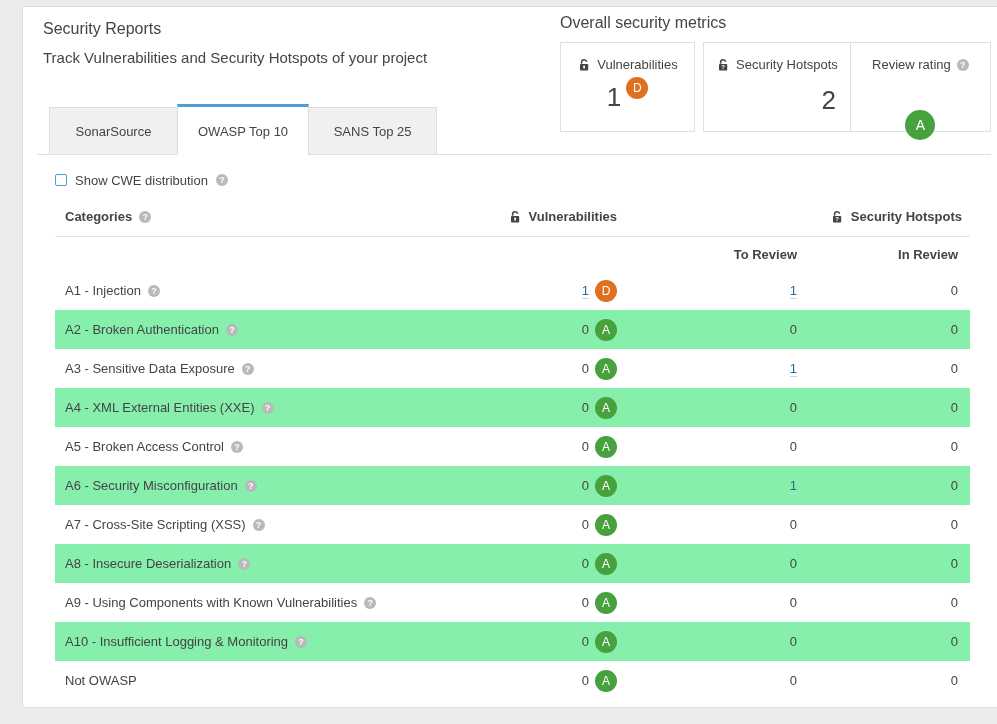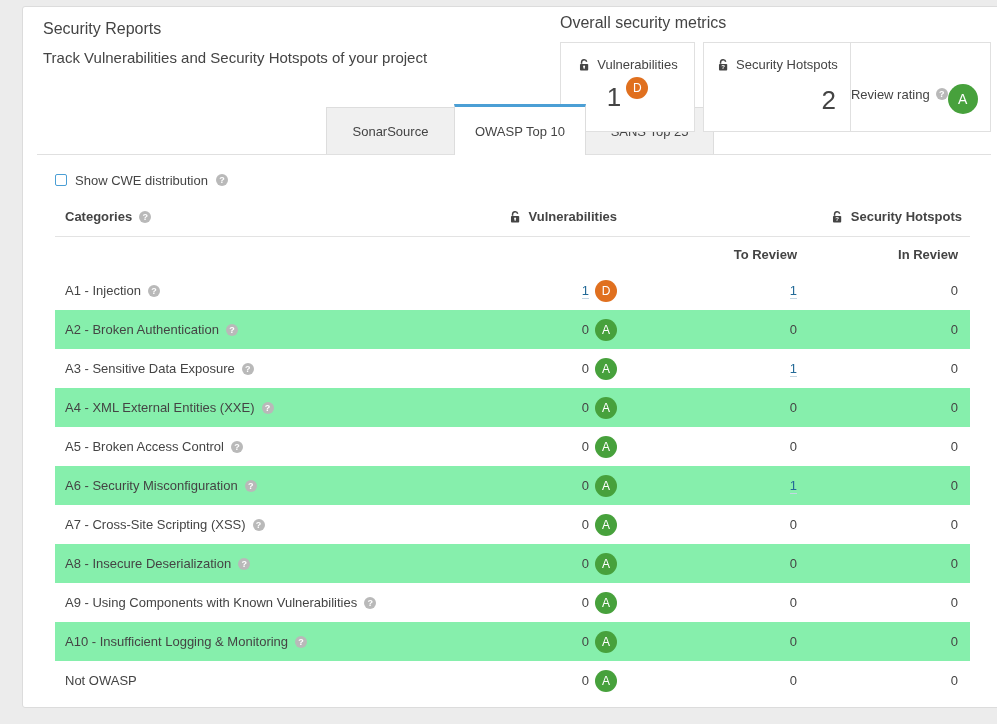--- a/index.html
+++ b/index.html
@@ -33,40 +33,39 @@
     background: #fff;
     height: 90px;
   }
   .metric-box.single { width: 135px; display: flex; flex-direction: column; align-items: center; padding-top: 14px; }
   .metric-box.double { width: 288px; display: flex; }
   .metric-label { display: inline-flex; align-items: center; gap: 6px; font-size: 13px; color: #444; white-space: nowrap; }
   .metric-value-row { display: flex; align-items: center; justify-content: center; margin-top: 10px; }
   .metric-value { font-size: 26px; font-weight: 300; color: #444; }
   .half-left { flex: 1; padding: 14px 12px 0 12px; border-right: 1px solid #e0e0e0; }
   .half-left .metric-value { display: block; text-align: right; margin-top: 10px; padding-right: 2px; }
-  .half-right { width: 146px; display: flex; flex-direction: row; align-items: center; padding-top: 14px; }
+  .half-right { width: 146px; display: flex; flex-direction: column; align-items: center; padding-top: 14px; gap: 28px; }
   .half-right .rating { margin-top: 10px; }
 
   .rating {
     display: inline-flex; align-items: center; justify-content: center;
     border-radius: 50%;
     color: #fff; font-weight: 400;
     width: 22px; height: 22px; font-size: 12px;
     flex: none;
   }
   .rating.big { width: 30px; height: 30px; font-size: 14px; }
   .rating.raised { margin-left: 5px; transform: translateY(-10px); }
 
   
   .tabs {
     display: flex; align-items: flex-end;
     padding-left: 12px;
     border-bottom: 1px solid #e0e0e0;
     margin-top: 38px;
-    justify-content: center;
   }
   .tab {
     height: 47px; min-width: 129px;
     display: inline-flex; align-items: center; justify-content: center;
     background: #f0f0f0;
     border: 1px solid #ddd;
     border-bottom: none;
     font-size: 13px; color: #444;
     cursor: pointer;
     padding: 0 20px;

